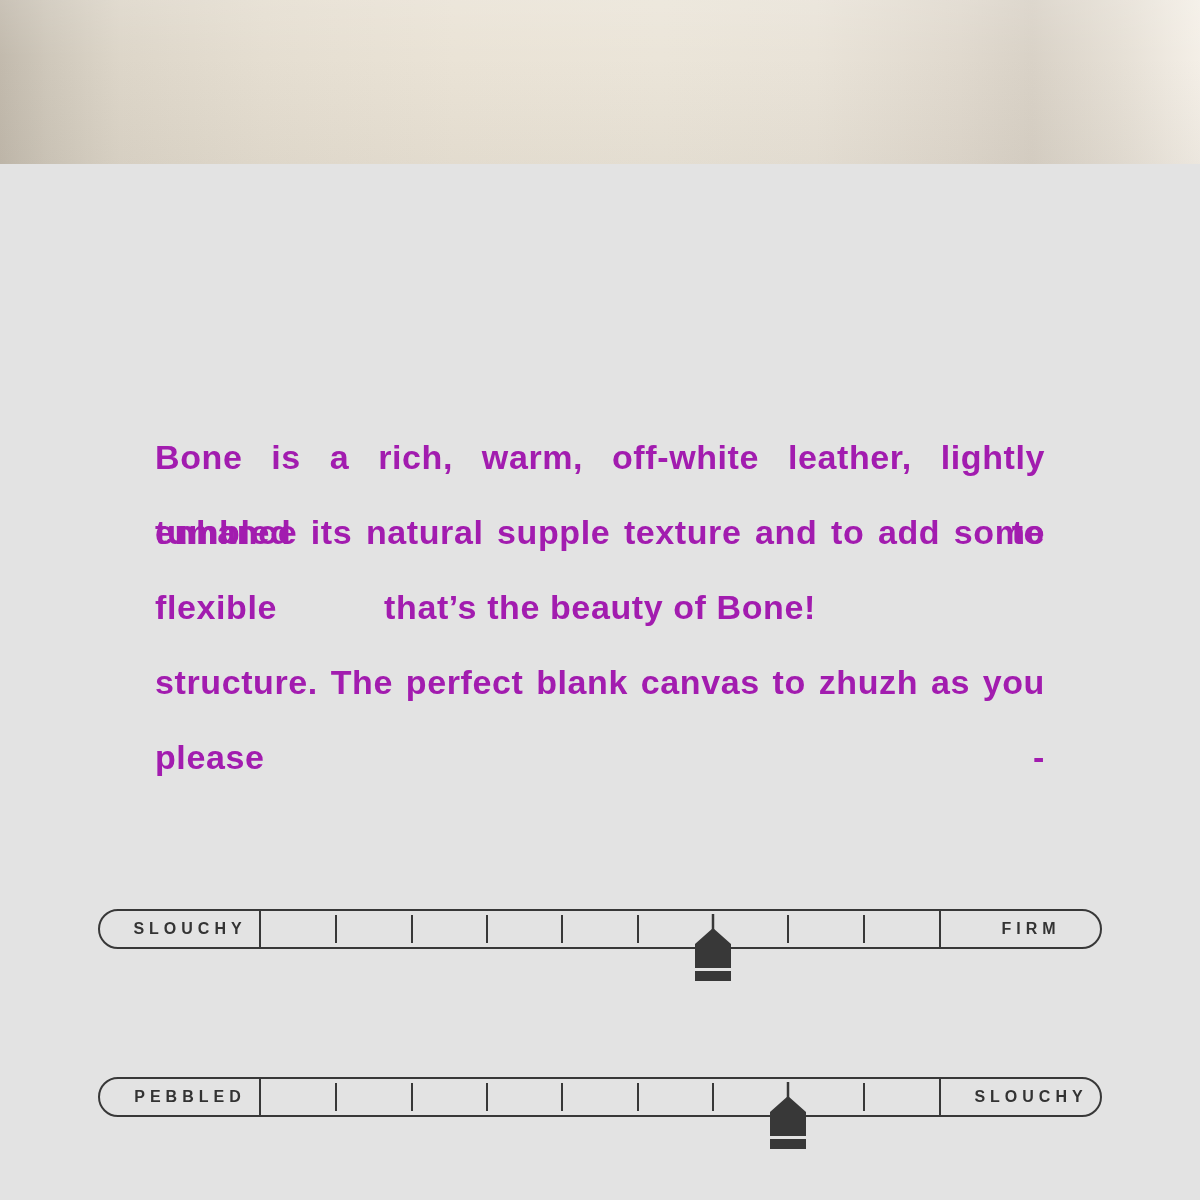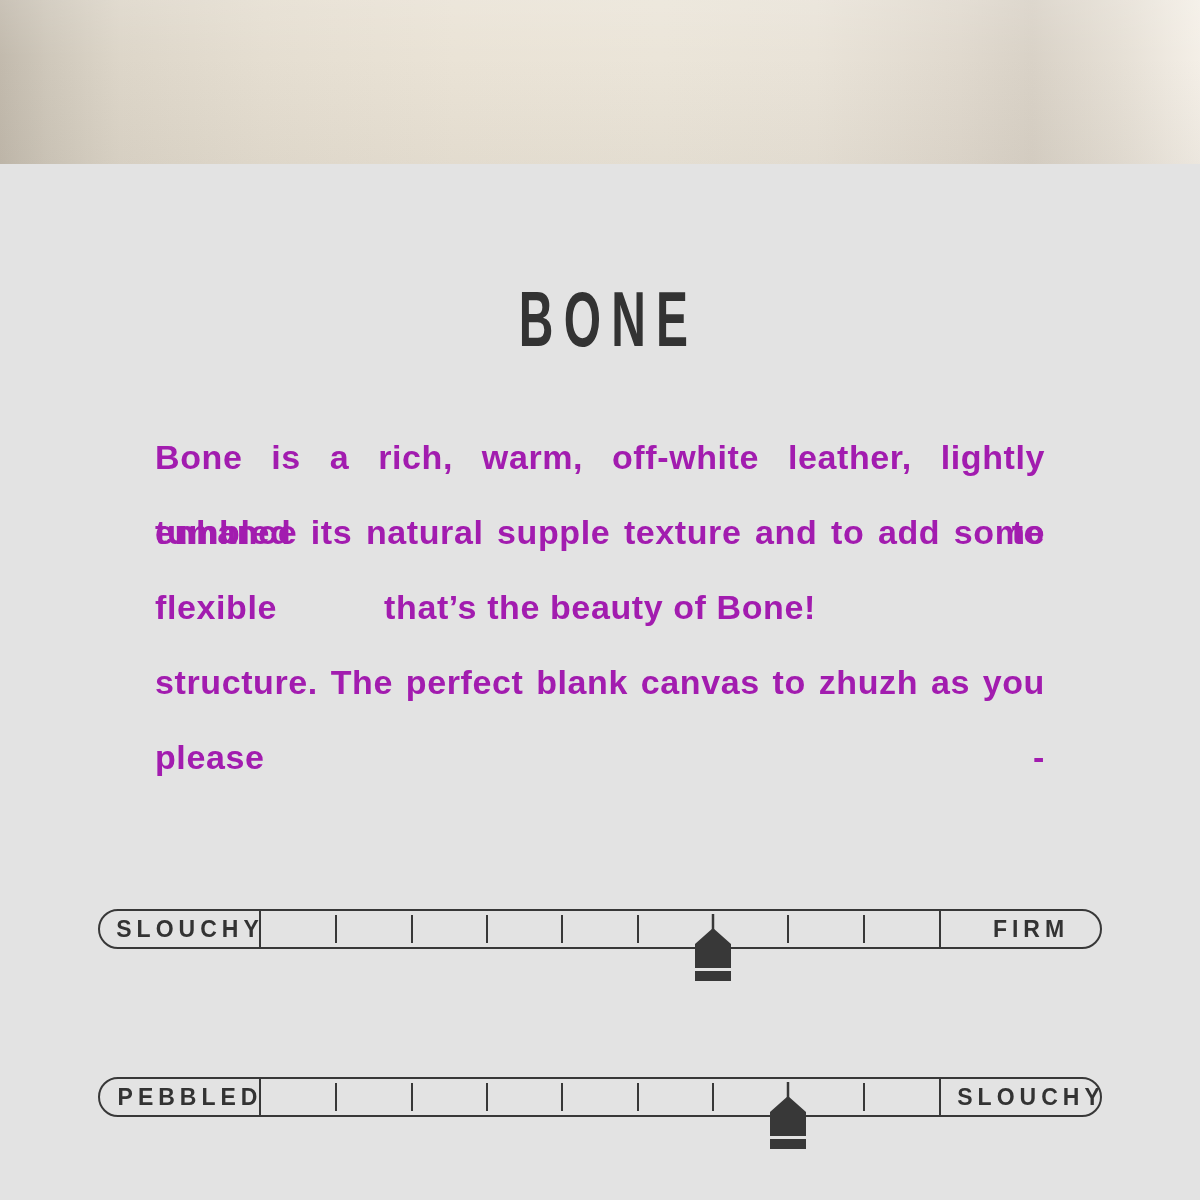--- a/index.html
+++ b/index.html
@@ -53,21 +53,21 @@
     position: absolute; left: 98px;
     width: 1004px; height: 40px;
     border: 2px solid #383838; border-radius: 20px;
     display: flex;
   }
   .scale-1 { top: 909px; }
   .scale-2 { top: 1077px; }
   .cap-label {
     width: 159px; flex: 0 0 159px;
     display: flex; align-items: center; justify-content: center;
-    font-size: 23px; font-weight: 700;
+    font-size: 16px; font-weight: 700;
     letter-spacing: 5px; padding-left: 21px;
     color: #333333; white-space: nowrap;
   }
   .track {
     position: relative; flex: 1;
     border-left: 2px solid #383838; border-right: 2px solid #383838;
   }
   .tick {
     position: absolute; top: 4px; bottom: 4px; width: 2px;
     background: #383838; transform: translateX(-50%);
@@ -77,21 +77,20 @@
     transform: translateX(-50%); overflow: visible; z-index: 2;
   }
 </style>
 </head>
 <body>
 
 <div class="page">
 
   <div class="hero"></div>
 
-  <h1 class="title"><span class="title-inner">BONE</span></h1>
 
   <div class="description">
     <p class="line justify">Bone is a rich, warm, off-white leather, lightly tumbled to</p>
     <p class="line justify">enhance its natural supple texture and to add some flexible</p>
     <p class="line center">that’s the beauty of Bone!</p>
     <p class="line justify">structure. The perfect blank canvas to zhuzh as you please -</p>
   </div>
 
   <div class="scale scale-1">
     <div class="cap-label">SLOUCHY</div>

